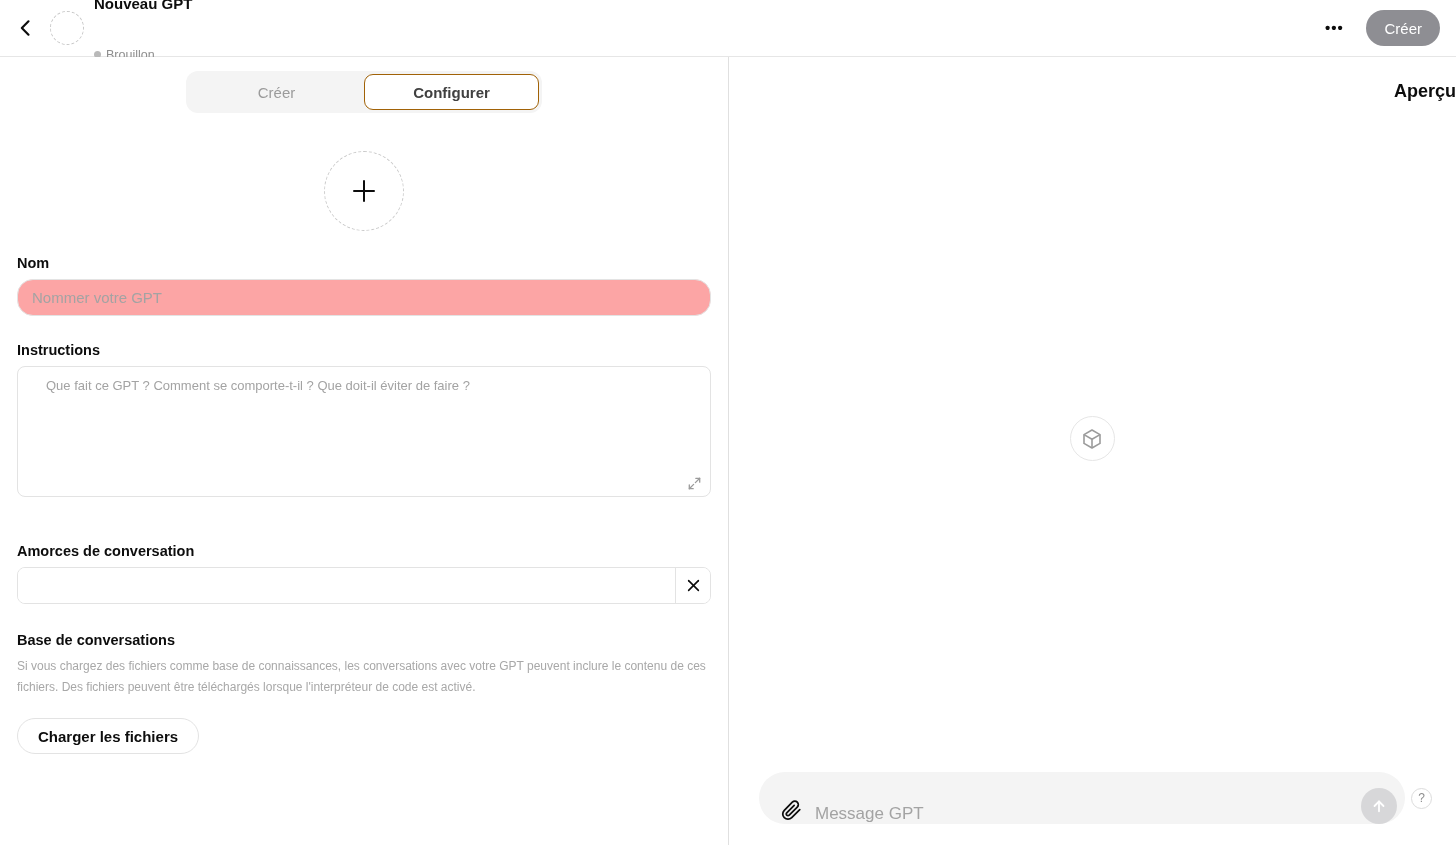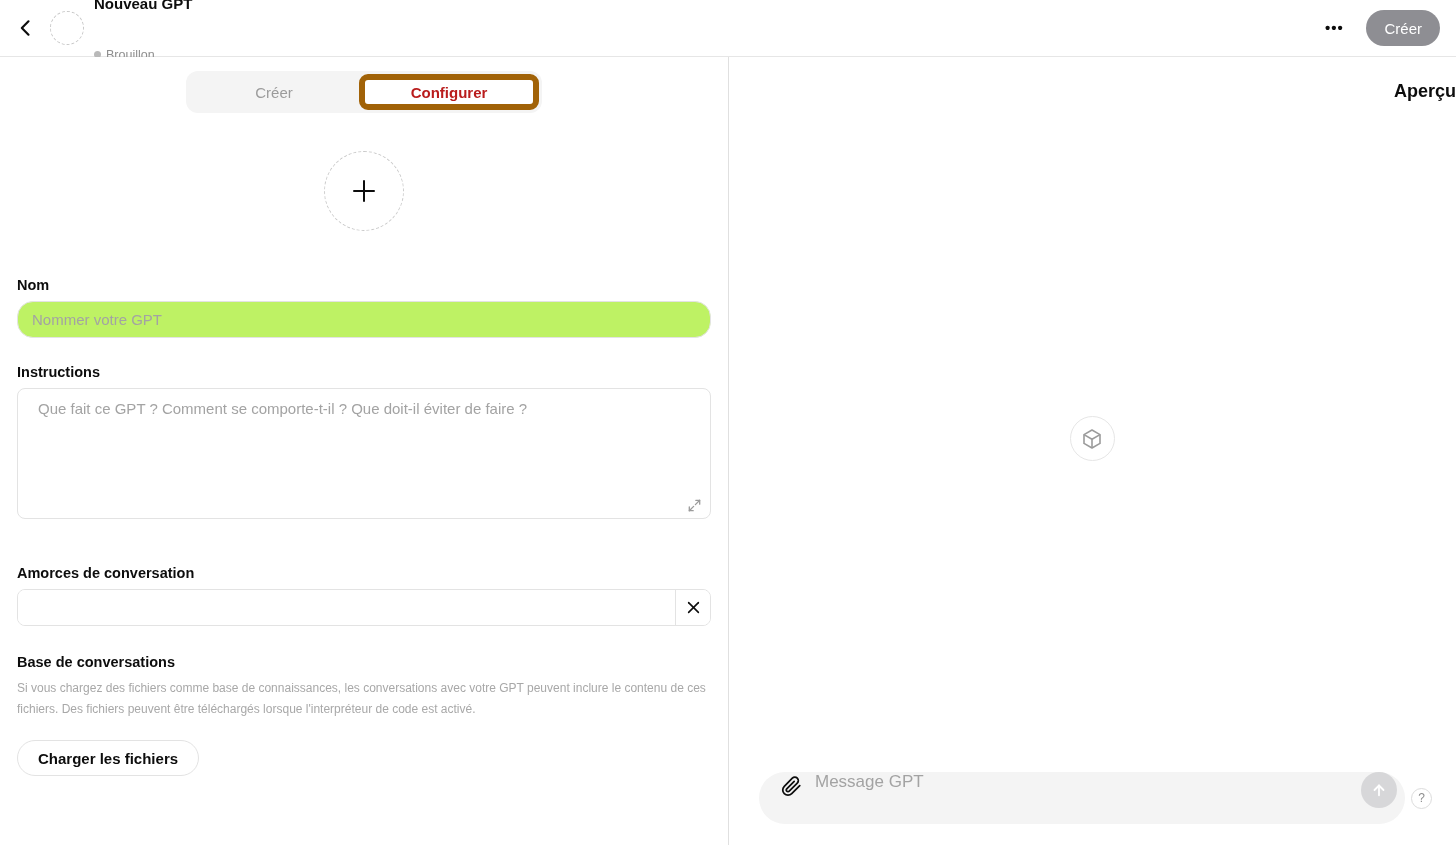--- a/index.html
+++ b/index.html
@@ -77,22 +77,22 @@
     font-size: 15px;
     color: #9b9b9b;
     border-radius: 9px;
     border: 1px solid transparent;
     background: transparent;
     font-family: inherit;
     cursor: pointer;
   }
   .tab.active {
     background: #fff;
-    border: 6px solid #a16207;
-    color: #b91c1c;
+    border: 1px solid #a16207;
+    color: #404040;
     font-weight: 700;
   }
 
   
   .avatar-upload {
     width: 80px; height: 80px;
     margin: 38px auto 0;
     border: 1.5px dashed #c9c9c9;
     border-radius: 50%;
     background: #fff;
@@ -105,32 +105,32 @@
   .field-label { font-size: 14.5px; font-weight: 700; margin-bottom: 8px; }
   .text-input {
     width: 100%;
     height: 37px;
     border: 1px solid #e3e3e3;
     border-radius: 16px;
     padding: 0 14px;
     font-size: 15px;
     font-family: inherit;
     color: #0d0d0d;
-    background: #bef264;
+    background: #fca5a5;
     outline: none;
   }
   .text-input::placeholder, .textarea::placeholder, .composer-input::placeholder { color: #a3a3a3; }
   .textarea-wrap { position: relative; }
   .textarea {
     width: 100%;
     height: 131px;
     border: 1px solid #e3e3e3;
     border-radius: 8px;
-    padding: 11px 20px;
-    font-size: 15px;
+    padding: 11px 28px;
+    font-size: 13px;
     font-family: inherit;
     color: #0d0d0d;
     resize: none;
     outline: none;
     background: #fff;
   }
   .expand-handle {
     position: absolute;
     right: 9px; bottom: 10px;
     width: 16px; height: 16px;
@@ -204,21 +204,21 @@
   .composer-row {
     position: absolute;
     left: 30px; right: 24px; bottom: 21px;
     display: flex; align-items: center; gap: 6px;
   }
   .composer {
     flex: 1;
     height: 52px;
     background: #f4f4f4;
     border-radius: 26px;
-    display: flex; align-items: flex-start;
+    display: flex; align-items: flex-end;
     padding: 0 8px 0 18px;
     gap: 10px;
   }
   .attach-btn {
     width: 28px; height: 28px;
     background: none; border: none; cursor: pointer;
     display: flex; align-items: center; justify-content: center;
     color: #0d0d0d;
   }
   .composer-input {
@@ -291,21 +291,21 @@
 
     <div class="avatar-upload">
       <span style="display:flex">
         <svg width="30" height="30" viewBox="0 0 24 24" fill="none" stroke="#0d0d0d" stroke-width="1.6" stroke-linecap="round">
             <line x1="12" y1="4" x2="12" y2="20"></line>
             <line x1="4" y1="12" x2="20" y2="12"></line>
           </svg>
       </span>
     </div>
 
-    <div class="field" style="margin-top:46px">
+    <div class="field" style="margin-top:24px">
       <div class="field-label">Nom</div>
       <input class="text-input" type="text" placeholder="Nommer votre GPT" style="">
     </div>
 
 
     <div class="field">
       <div class="field-label">Instructions</div>
       <div class="textarea-wrap">
         <textarea class="textarea" placeholder="Que fait ce GPT ? Comment se comporte-t-il ? Que doit-il éviter de faire ?" style=""></textarea>
         <button class="expand-handle">

